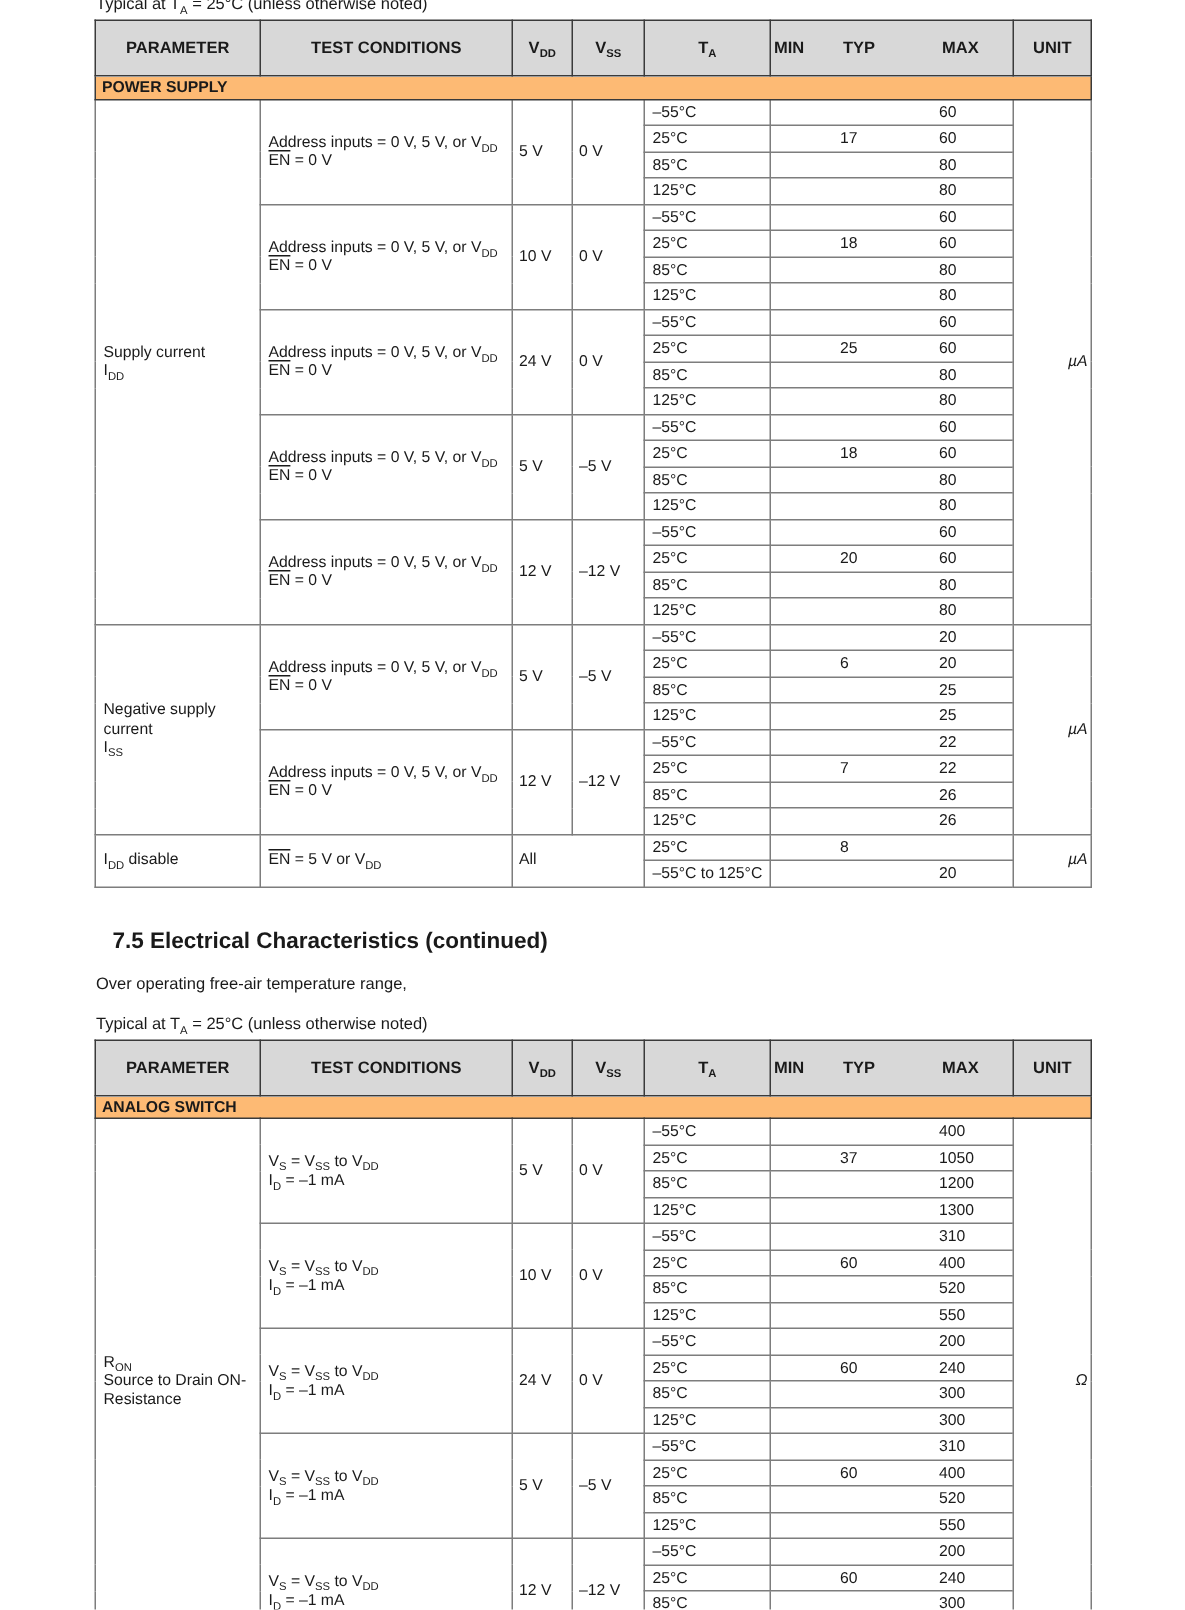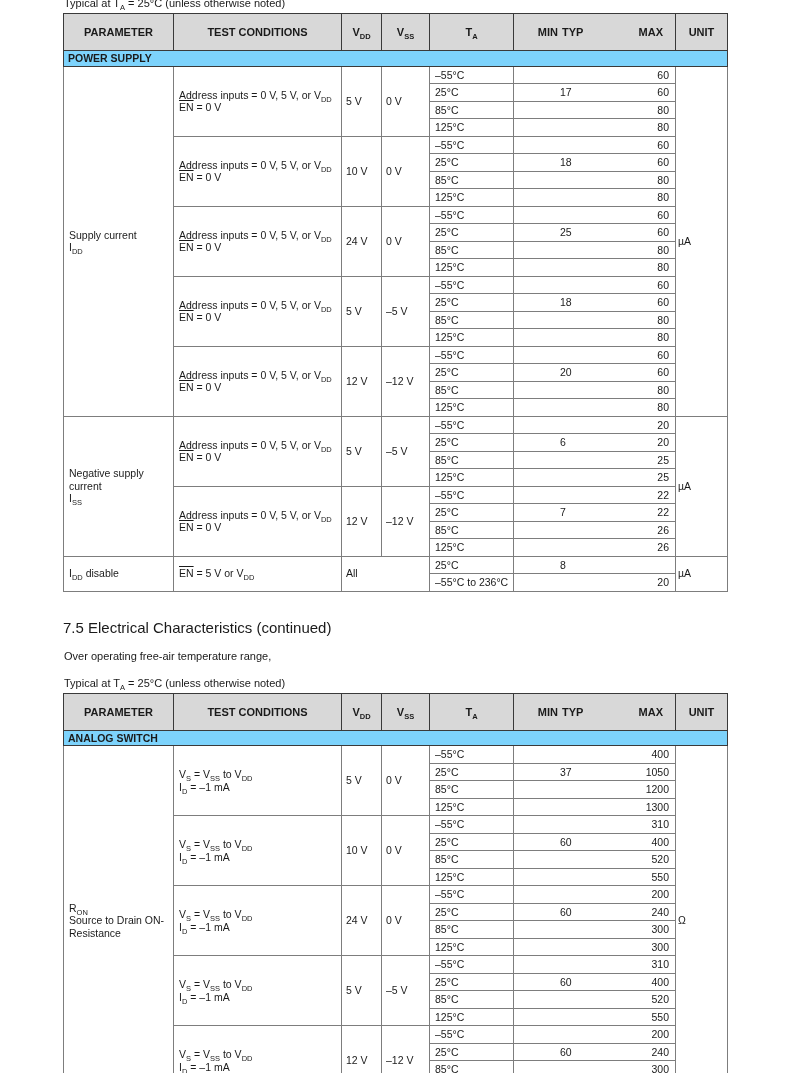--- a/index.html
+++ b/index.html
@@ -4,21 +4,21 @@
 <style>
   * { box-sizing: border-box; }
   html, body { margin: 0; padding: 0; }
   body {
     width: 790px; height: 1073px; overflow: hidden;
     background: #ffffff; color: #1a1a1a;
     font-family: "Liberation Sans", sans-serif;
     padding: 0 0 0 63px;
   }
   .top-note { margin: -3px 0 3px 1px; font-size: 11px; line-height: 13px; }
-  .sec-head { margin: 27px 0 9px 0; font-size: 15px; line-height: 17px; font-weight: normal; }
+  .sec-head { margin: 27px 0 9px 12px; font-size: 15px; line-height: 17px; font-weight: bold; }
   .note { margin: 14px 0 0 1px; font-size: 11px; line-height: 13px; }
   .note + .note { margin-bottom: 3px; }
 
   table.spec {
     border-collapse: collapse; table-layout: fixed;
     width: 664px; margin-top: 2px;
     border: 1.5px solid #3a3a3a;
   }
   .spec th, .spec td { overflow: hidden; }
   .spec th {
@@ -28,33 +28,33 @@
   }
   .spec td {
     border: 1px solid #7d7d7d;
     font-size: 10.5px; line-height: 12.5px;
     padding: 2px 4px; vertical-align: middle;
     height: 17px;
   }
   tr.section td {
     border: 1px solid #3a3a3a;
     font-weight: bold; height: 13px; padding: 1px 4px;
-    background: #7dd3fc;
+    background: #fdba74;
   }
   tr.group-top td { border-top: 1.5px solid #3a3a3a; }
   td.param { padding-left: 5px; }
   td.cond  { padding-left: 5px; padding-right: 1px; }
   td.vdd, td.vss { padding-left: 4px; }
   td.ta { padding-left: 5px; white-space: nowrap; }
   td.vals { padding: 0 0; }
-  td.unit { text-align: left; padding: 0 2px; }
+  td.unit { text-align: right; padding: 0 2px; font-style: italic; }
   .mtm { display: flex; width: 100%; align-items: center; }
-  .mtm .m-min { width: 46px; text-align: right; padding-right: 4px; }
+  .mtm .m-min { width: 46px; text-align: left; padding-right: 4px; }
   .mtm .m-typ { width: 66px; text-align: left; padding-right: 2px; }
-  .mtm .m-max { flex: 1; text-align: right; padding-right: 6px; }
+  .mtm .m-max { flex: 1; text-align: left; padding-right: 6px; }
   th .mtm .m-max { padding-right: 10px; }
   sub { font-size: 7.5px; line-height: 0; }
   .ov { text-decoration: overline; }
 </style>
 </head>
 <body>
 
 <div class="top-note">Typical at T<sub>A</sub> = 25°C (unless otherwise noted)</div>
 
 <div>
@@ -400,21 +400,21 @@
           <td class="vals">
             <div class="mtm">
               <span class="m-min"></span>
               <span class="m-typ">8</span>
               <span class="m-max"></span>
             </div>
           </td>
           <td class="unit" rowspan="2">µA</td>
         </tr>
         <tr class="">
-          <td class="ta">–55°C to 236°C</td>
+          <td class="ta">–55°C to 125°C</td>
           <td class="vals">
             <div class="mtm">
               <span class="m-min"></span>
               <span class="m-typ"></span>
               <span class="m-max">20</span>
             </div>
           </td>
         </tr>
       </tbody>
     </table>

